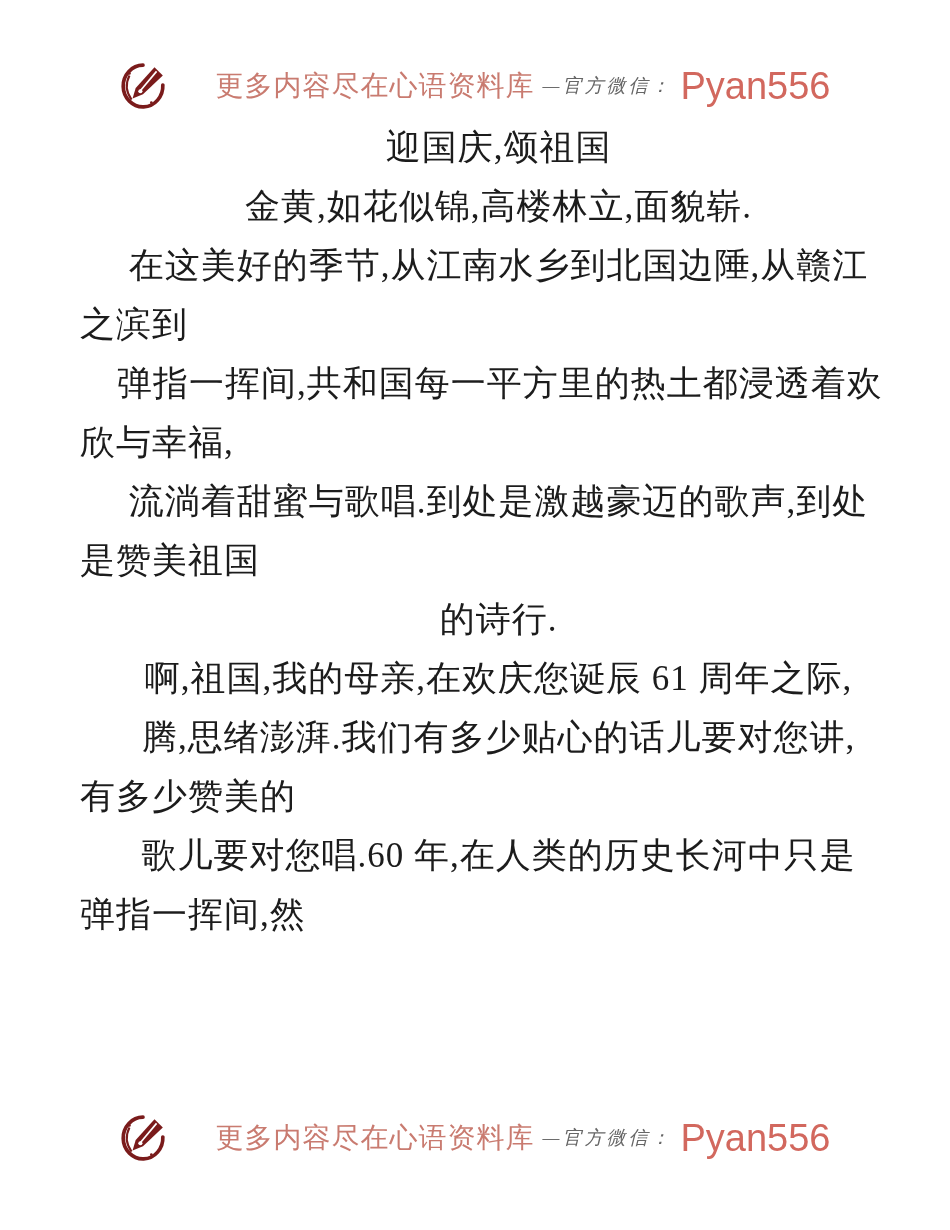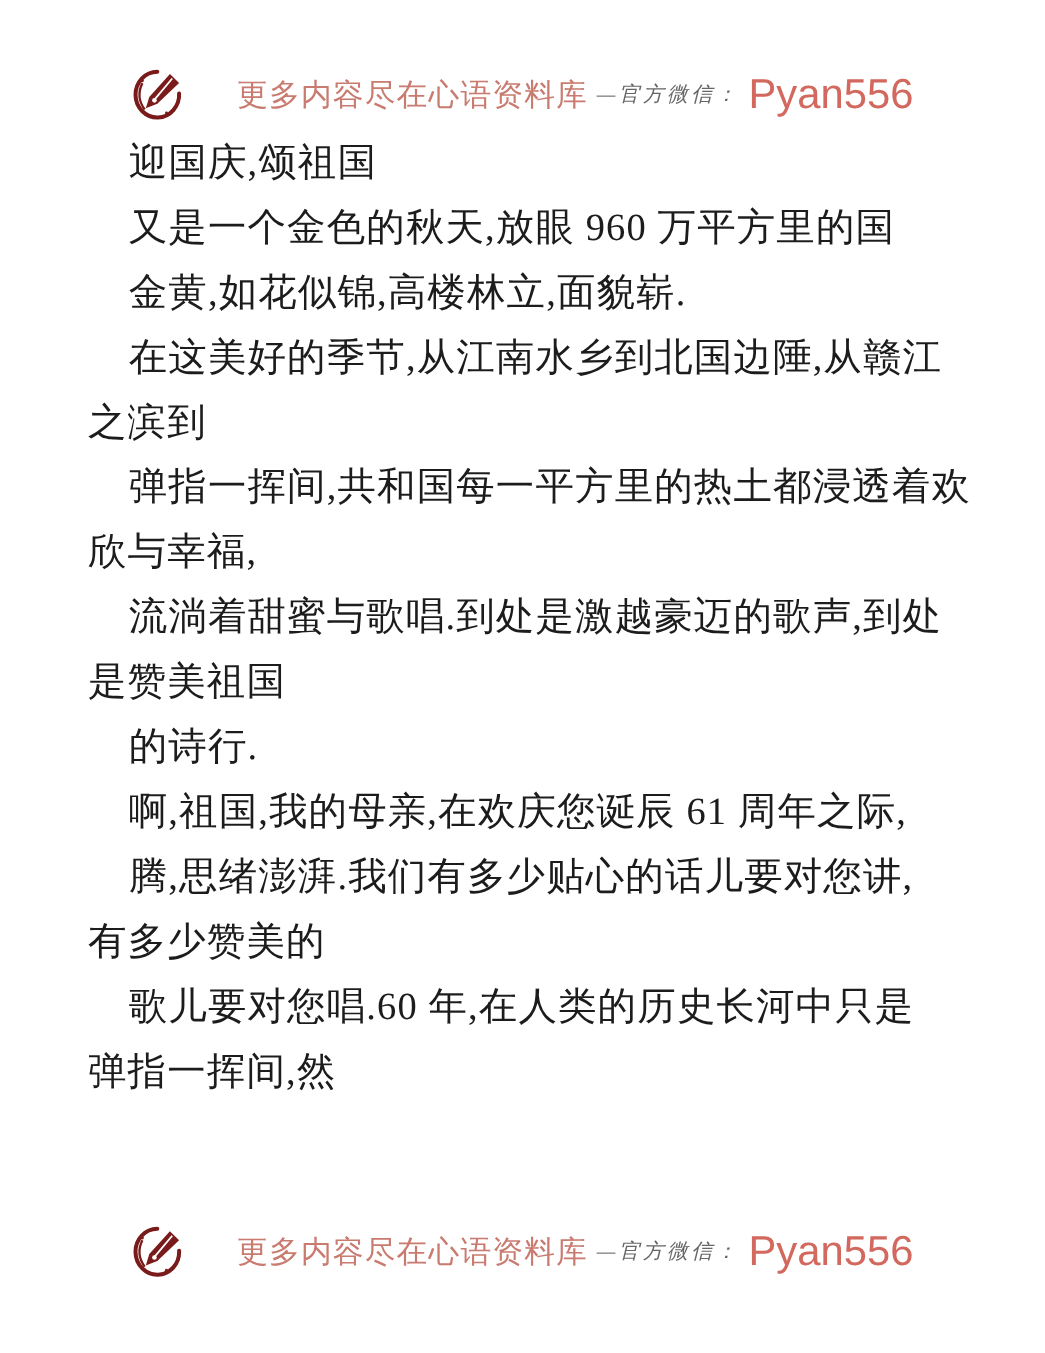--- a/index.html
+++ b/index.html
@@ -60,20 +60,21 @@
   .doc-line{
     font-size:35px;
     line-height:59px;
     letter-spacing:1px;
     color:var(--text-color);
     white-space:nowrap;
     font-family:"Liberation Serif", serif;
   }
   .doc-line.indent{
     padding-left:37px;
+    text-align:center;
   }
 </style>
 </head>
 <body>
 
 <div class="page">
 
   <div class="watermark header">
     <svg class="wm-logo" width="46" height="48" viewBox="0 0 44 46" aria-hidden="true">
       <path d="M 22 3 A 19 20 0 1 0 41 22" fill="none" stroke="var(--logo-color)" stroke-width="3.5" stroke-linecap="round"></path>
@@ -84,21 +85,20 @@
       <circle cx="9" cy="11" r="1.3" fill="var(--logo-color)"></circle>
       <circle cx="30" cy="39" r="1.3" fill="var(--logo-color)"></circle>
     </svg>
     <span class="wm-brand">更多内容尽在心语资料库</span>
       <span class="wm-sep">—官方微信：</span>
       <span class="wm-id">Pyan556</span>
   </div>
 
   <div class="doc-body">
       <div class="doc-line indent">迎国庆,颂祖国</div>
-      <div class="doc-line indent">又是一个金色的秋天,放眼 960 万平方里的国</div>
       <div class="doc-line indent">金黄,如花似锦,高楼林立,面貌崭.</div>
       <div class="doc-line indent">在这美好的季节,从江南水乡到北国边陲,从赣江</div>
       <div class="doc-line">之滨到</div>
       <div class="doc-line indent">弹指一挥间,共和国每一平方里的热土都浸透着欢</div>
       <div class="doc-line">欣与幸福,</div>
       <div class="doc-line indent">流淌着甜蜜与歌唱.到处是激越豪迈的歌声,到处</div>
       <div class="doc-line">是赞美祖国</div>
       <div class="doc-line indent">的诗行.</div>
       <div class="doc-line indent">啊,祖国,我的母亲,在欢庆您诞辰 61 周年之际,</div>
       <div class="doc-line indent">腾,思绪澎湃.我们有多少贴心的话儿要对您讲,</div>

